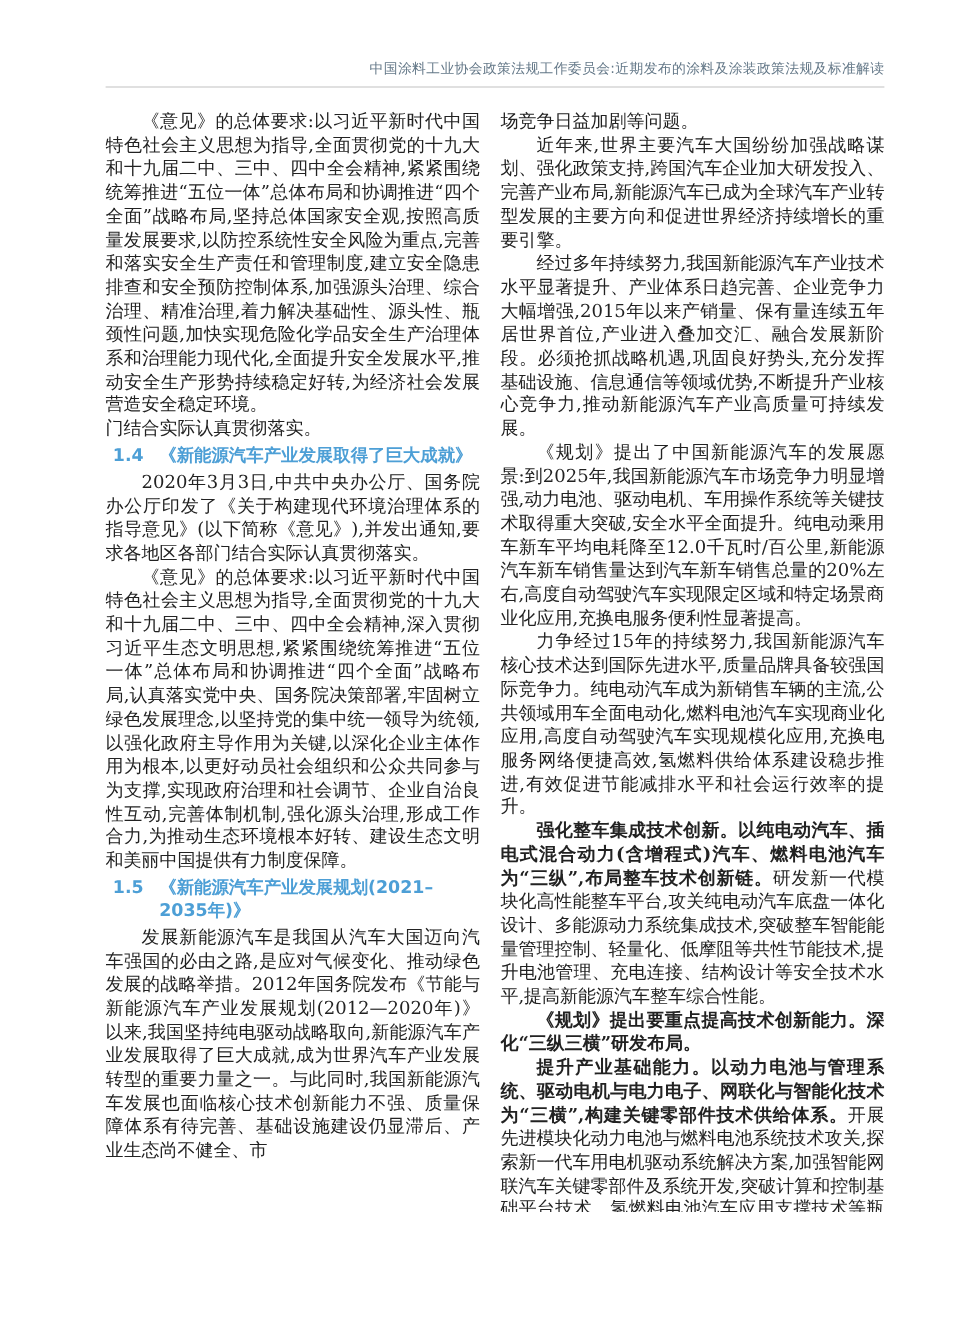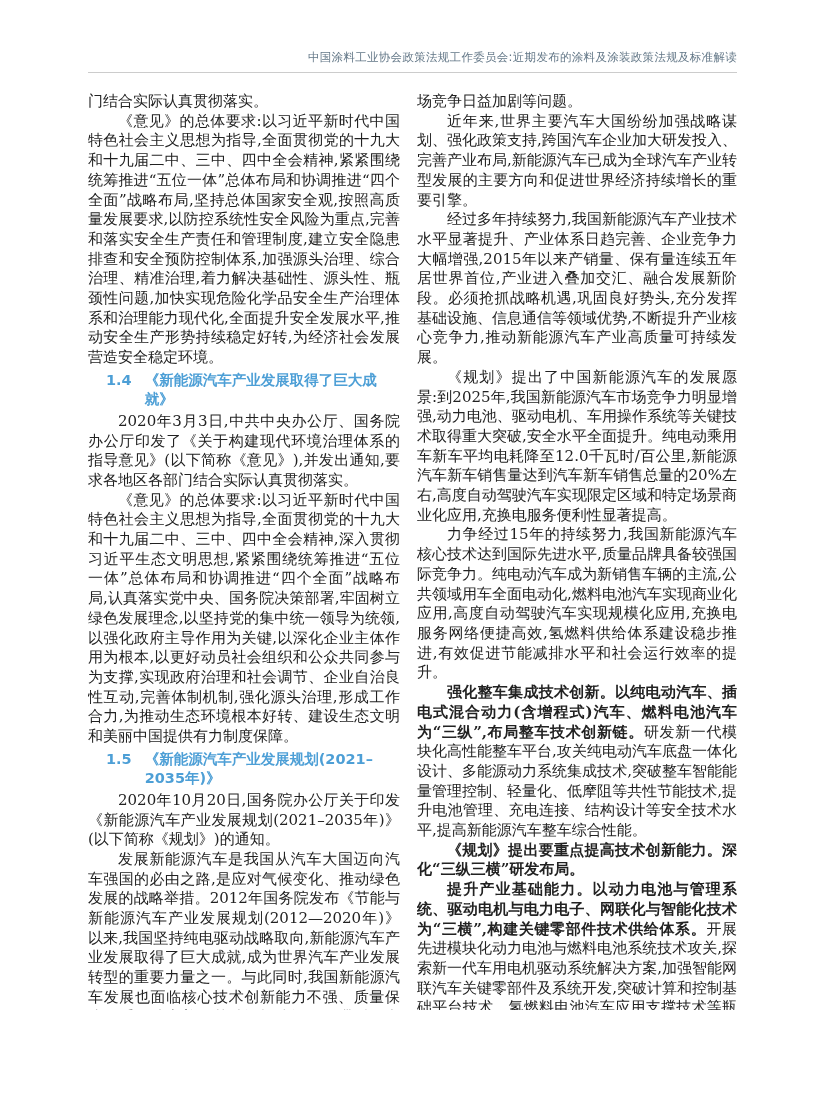--- a/index.html
+++ b/index.html
@@ -22,21 +22,21 @@
        color:var(--body-text);text-align:justify;height:940px;overflow:hidden;}
   .col-left{left:88px;width:312px;}
   .col-right{left:417px;width:320px;}
 
   .para{margin:0;text-indent:2em;}
   .para.noindent{text-indent:0;}
   .bold-lead{font-weight:bold;}
 
   .sec-heading{display:flex;align-items:flex-start;color:var(--heading-blue);
        font-weight:bold;padding:3px 0 3px 6px;font-size:14.5px;line-height:19px;
-       font-family:"DejaVu Sans","Liberation Sans",sans-serif;text-align:left;margin-left:12px;}
+       font-family:"DejaVu Sans","Liberation Sans",sans-serif;text-align:left;}
   .sec-num{flex:0 0 auto;margin-right:13px;}
   .sec-title{flex:1 1 auto;}
 
   .page-footer{position:absolute;top:1030px;left:88px;width:634px;
        display:flex;justify-content:flex-end;align-items:center;}
   .footer-text{text-align:right;}
   .footer-cn{font-size:12.5px;font-weight:bold;color:#404040;letter-spacing:1px;
        font-family:"DejaVu Sans","Liberation Sans",sans-serif;}
   .footer-en{font-size:13px;color:#9aa5ad;margin-top:1px;
        font-family:"DejaVu Sans","Liberation Sans",sans-serif;}
@@ -47,33 +47,32 @@
 </head>
 <body>
 
 <div class="page">
 
   <div class="page-header">
     <span>中国涂料工业协会政策法规工作委员会:近期发布的涂料及涂装政策法规及标准解读</span>
   </div>
 
   <div class="column col-left" id="col-left">
+      <p class="para">《意见》的总体要求:以习近平新时代中国特色社会主义思想为指导,全面贯彻党的十九大和十九届二中、三中、四中全会精神,紧紧围绕统筹推进“五位一体”总体布局和协调推进“四个全面”战略布局,坚持总体国家安全观,按照高质量发展要求,以防控系统性安全风险为重点,完善和落实安全生产责任和管理制度,建立安全隐患排查和安全预防控制体系,加强源头治理、综合治理、精准治理,着力解决基础性、源头性、瓶颈性问题,加快实现危险化学品安全生产治理体系和治理能力现代化,全面提升安全发展水平,推动安全生产形势持续稳定好转,为经济社会发展营造安全稳定环境。</p>
       <p class="para noindent">门结合实际认真贯彻落实。</p>
-      <p class="para">《意见》的总体要求:以习近平新时代中国特色社会主义思想为指导,全面贯彻党的十九大和十九届二中、三中、四中全会精神,紧紧围绕统筹推进“五位一体”总体布局和协调推进“四个全面”战略布局,坚持总体国家安全观,按照高质量发展要求,以防控系统性安全风险为重点,完善和落实安全生产责任和管理制度,建立安全隐患排查和安全预防控制体系,加强源头治理、综合治理、精准治理,着力解决基础性、源头性、瓶颈性问题,加快实现危险化学品安全生产治理体系和治理能力现代化,全面提升安全发展水平,推动安全生产形势持续稳定好转,为经济社会发展营造安全稳定环境。</p>
       <div class="sec-heading">
         <span class="sec-num">1.4</span>
         <span class="sec-title">《新能源汽车产业发展取得了巨大成就》</span>
       </div>
       <p class="para">2020年3月3日,中共中央办公厅、国务院办公厅印发了《关于构建现代环境治理体系的指导意见》(以下简称《意见》),并发出通知,要求各地区各部门结合实际认真贯彻落实。</p>
       <p class="para">《意见》的总体要求:以习近平新时代中国特色社会主义思想为指导,全面贯彻党的十九大和十九届二中、三中、四中全会精神,深入贯彻习近平生态文明思想,紧紧围绕统筹推进“五位一体”总体布局和协调推进“四个全面”战略布局,认真落实党中央、国务院决策部署,牢固树立绿色发展理念,以坚持党的集中统一领导为统领,以强化政府主导作用为关键,以深化企业主体作用为根本,以更好动员社会组织和公众共同参与为支撑,实现政府治理和社会调节、企业自治良性互动,完善体制机制,强化源头治理,形成工作合力,为推动生态环境根本好转、建设生态文明和美丽中国提供有力制度保障。</p>
       <div class="sec-heading">
         <span class="sec-num">1.5</span>
         <span class="sec-title">《新能源汽车产业发展规划(2021–2035年)》</span>
       </div>
-      <p class="para">2020年10月20日,国务院办公厅关于印发《新能源汽车产业发展规划(2021–2035年)》(以下简称《规划》)的通知。</p>
       <p class="para">发展新能源汽车是我国从汽车大国迈向汽车强国的必由之路,是应对气候变化、推动绿色发展的战略举措。2012年国务院发布《节能与新能源汽车产业发展规划(2012—2020年)》以来,我国坚持纯电驱动战略取向,新能源汽车产业发展取得了巨大成就,成为世界汽车产业发展转型的重要力量之一。与此同时,我国新能源汽车发展也面临核心技术创新能力不强、质量保障体系有待完善、基础设施建设仍显滞后、产业生态尚不健全、市</p>
     </div>
   <div class="column col-right" id="col-right">
       <p class="para noindent">场竞争日益加剧等问题。</p>
       <p class="para">近年来,世界主要汽车大国纷纷加强战略谋划、强化政策支持,跨国汽车企业加大研发投入、完善产业布局,新能源汽车已成为全球汽车产业转型发展的主要方向和促进世界经济持续增长的重要引擎。</p>
       <p class="para">经过多年持续努力,我国新能源汽车产业技术水平显著提升、产业体系日趋完善、企业竞争力大幅增强,2015年以来产销量、保有量连续五年居世界首位,产业进入叠加交汇、融合发展新阶段。必须抢抓战略机遇,巩固良好势头,充分发挥基础设施、信息通信等领域优势,不断提升产业核心竞争力,推动新能源汽车产业高质量可持续发展。</p>
       <p class="para">《规划》提出了中国新能源汽车的发展愿景:到2025年,我国新能源汽车市场竞争力明显增强,动力电池、驱动电机、车用操作系统等关键技术取得重大突破,安全水平全面提升。纯电动乘用车新车平均电耗降至12.0千瓦时/百公里,新能源汽车新车销售量达到汽车新车销售总量的20%左右,高度自动驾驶汽车实现限定区域和特定场景商业化应用,充换电服务便利性显著提高。</p>
       <p class="para">力争经过15年的持续努力,我国新能源汽车核心技术达到国际先进水平,质量品牌具备较强国际竞争力。纯电动汽车成为新销售车辆的主流,公共领域用车全面电动化,燃料电池汽车实现商业化应用,高度自动驾驶汽车实现规模化应用,充换电服务网络便捷高效,氢燃料供给体系建设稳步推进,有效促进节能减排水平和社会运行效率的提升。</p>
       <p class="para"><span class="bold-lead">强化整车集成技术创新。以纯电动汽车、插电式混合动力(含增程式)汽车、燃料电池汽车为“三纵”,布局整车技术创新链。</span>研发新一代模块化高性能整车平台,攻关纯电动汽车底盘一体化设计、多能源动力系统集成技术,突破整车智能能量管理控制、轻量化、低摩阻等共性节能技术,提升电池管理、充电连接、结构设计等安全技术水平,提高新能源汽车整车综合性能。</p>
       <p class="para"><span class="bold-lead">《规划》提出要重点提高技术创新能力。深化“三纵三横”研发布局。</span></p>

